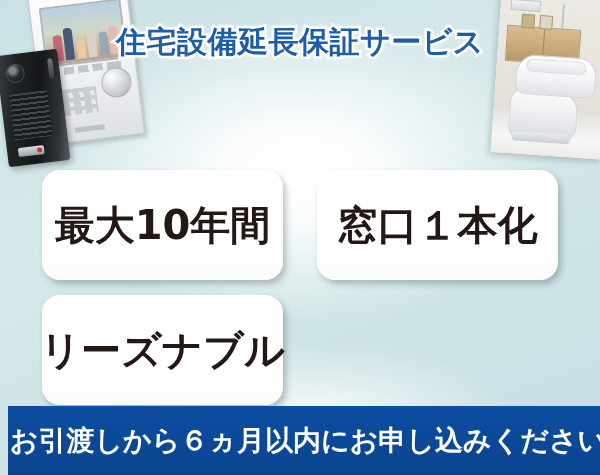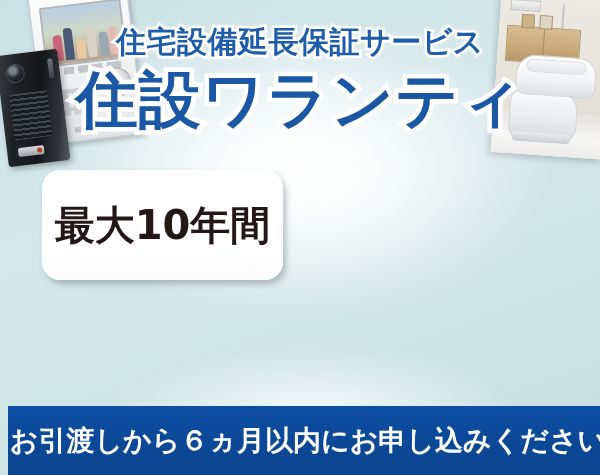--- a/index.html
+++ b/index.html
@@ -345,31 +345,36 @@
       <div class="lens"></div>
       <div class="sidebar-strip"></div>
       <div class="speaker"></div>
       <div class="callbtn"></div>
     </div>
 
   </div>
 
   <div class="headline-wrap">
     <div class="tagline">住宅設備延長保証サービス</div>
-    <div class="maintitle">住設ワランティ</div>
   </div>
 
   <div class="features">
 
     <div class="fbox">
       <span class="ftext">最大10年間</span>
     </div>
 
 
-
+    <div class="fbox">
+      <span class="ftext">窓口１本化</span>
+    </div>
+
+    <div class="fbox">
+      <span class="ftext">リーズナブル</span>
+    </div>
 
   </div>
 
   <div class="footer">
     <span class="ftext">お引渡しから６ヵ月以内にお申し込みください</span>
   </div>
 
 </div>
 
 </body></html>

